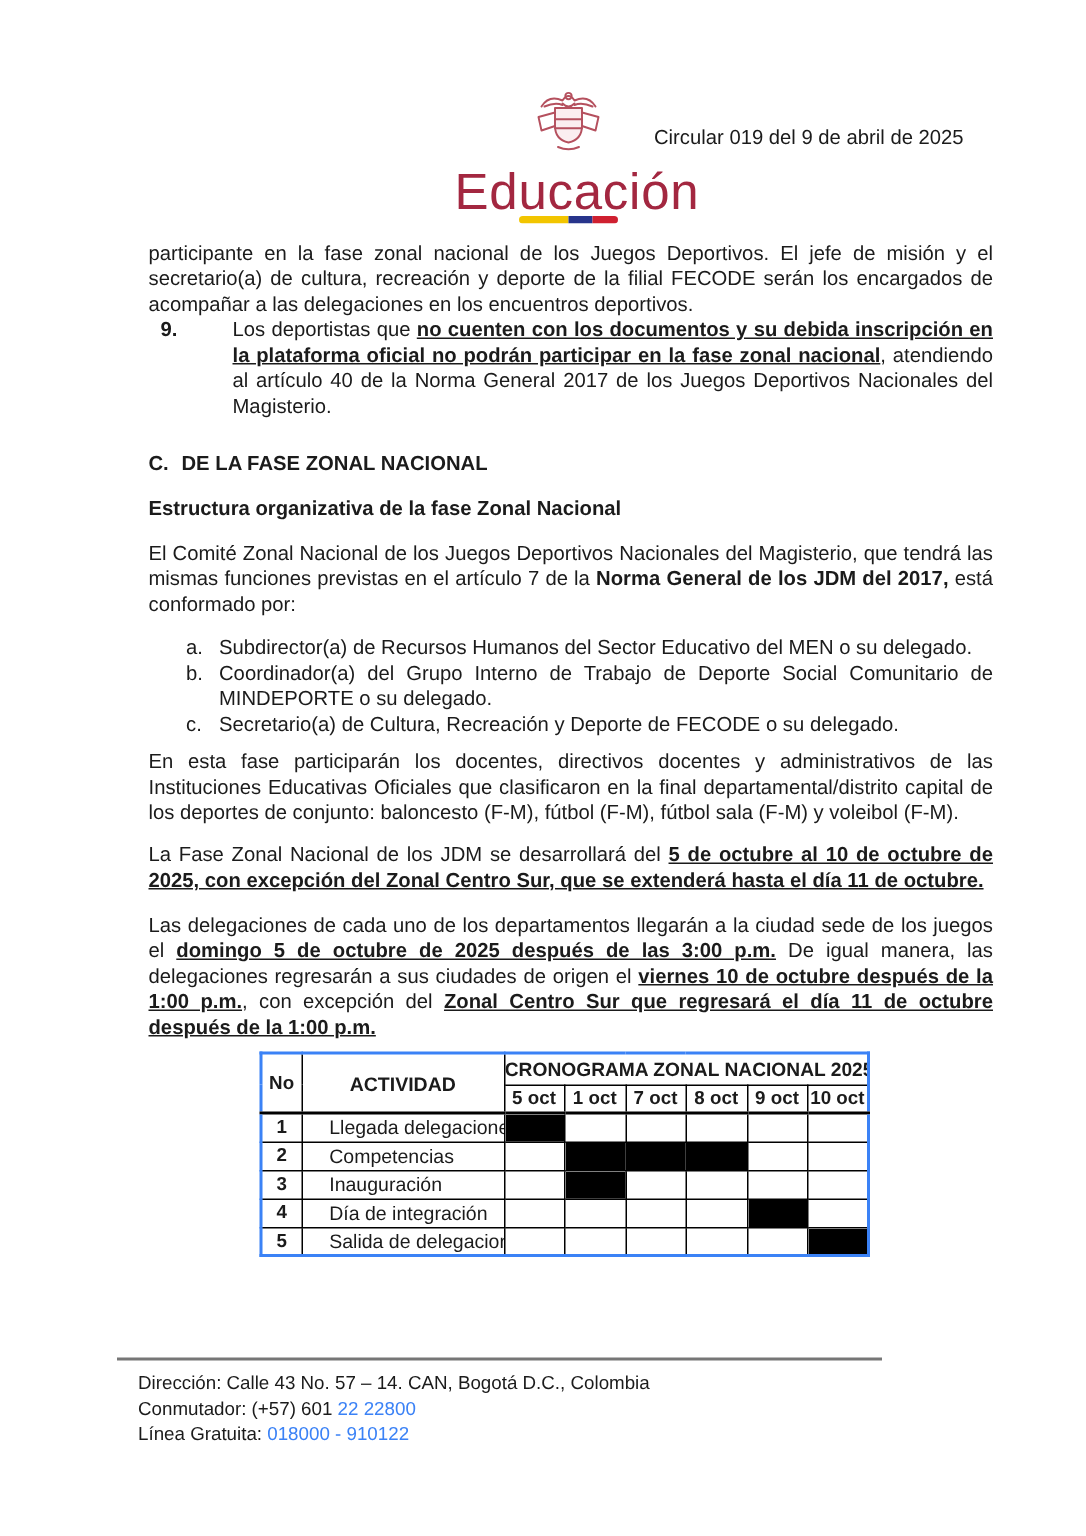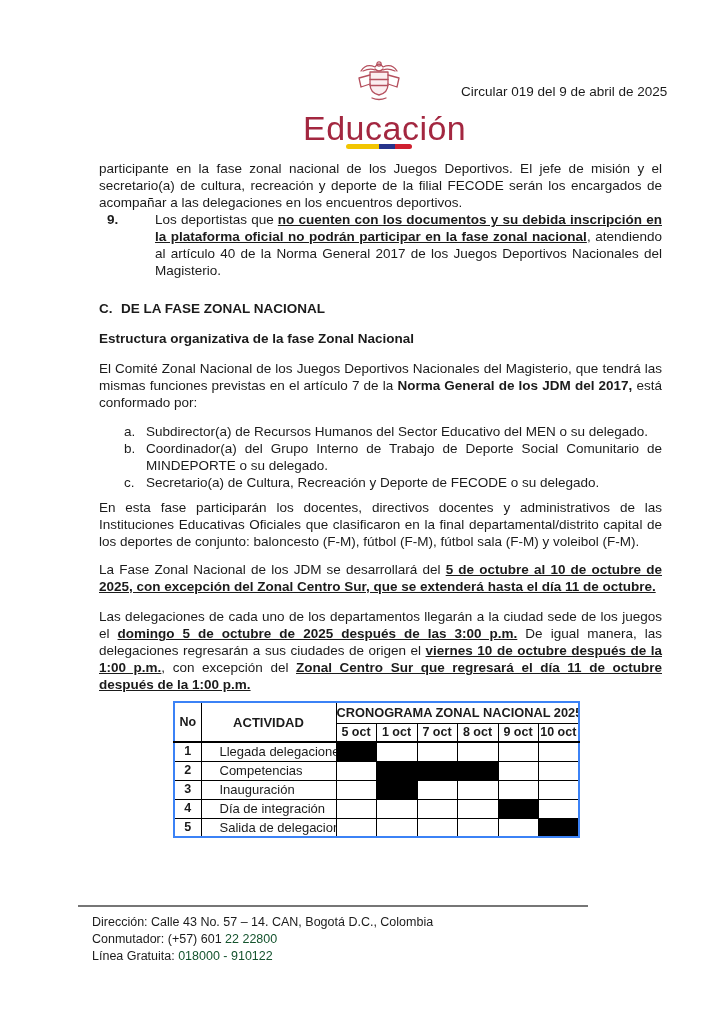--- a/index.html
+++ b/index.html
@@ -8,21 +8,21 @@
     background:#ffffff; overflow:hidden;
     font-family:"Liberation Sans", sans-serif; color:#1b1b1b;
   }
   
   .logo { position:absolute; left:303px; top:58px; width:152px; text-align:center; }
   .coat  { display:block; margin:0 auto; }
   .wordmark { font-size:34px; font-weight:normal; letter-spacing:0.5px; line-height:24px; margin-top:14px; }
   .flagbar { width:66px; height:5px; margin:4px auto 0; display:flex; border-radius:3px; overflow:hidden; }
   .flagbar span { display:block; height:100%; }
   .f-y { width:33px; } .f-b { width:16px; } .f-r { width:17px; }
-  .circular { position:absolute; left:461px; top:84px; font-size:13.5px; white-space:nowrap; }
+  .circular { position:absolute; left:436px; top:84px; font-size:13.5px; white-space:nowrap; }
   
   .content { position:absolute; left:99px; top:160px; width:563px; font-size:13.5px; line-height:17px; }
   .content p { margin:0; text-align:justify; }
   .p-indent { margin-left:56px; }
   .p-intro { margin-bottom:17px; }
   .num-item { display:flex; margin-bottom:21px; }
   .num-marker { flex:0 0 48px; padding-left:8px; font-weight:bold; }
   .num-text { flex:1; text-align:justify; }
   .sec-title { font-weight:bold; margin:0 0 13px 0; }
   .sec-marker { display:inline-block; width:22px; }
@@ -31,21 +31,21 @@
   .abc-list { margin:0 0 8px 0; }
   .abc-item { display:flex; }
   .abc-marker { flex:0 0 22px; margin-left:25px; }
   .abc-text { flex:1; text-align:justify; }
   .p-fase { margin-bottom:11px !important; }
   .p-fechas { margin-bottom:13px !important; }
   .p-deleg { margin-bottom:8px !important; }
   .p-crono { margin-bottom:11px !important; }
   .b { font-weight:bold; }
   .u { text-decoration:underline; }
-  .m { color:#14532d; }
+  .m { color:#3b82f6; }
   
   .gantt { border-collapse:collapse; table-layout:fixed; width:405px; margin-left:74px;
            border:2px solid #3b82f6; }
   .gantt th, .gantt td { border:1px solid #000; padding:0; vertical-align:middle; overflow:hidden; }
   .gantt thead th { font-weight:bold; font-size:12.5px; text-align:center; }
   .gantt thead tr:first-child { height:21px; }
   .gantt thead tr:last-child  { height:19px; }
   .gantt thead tr:last-child th { border-bottom:2px solid #000; }
   .gantt th.no-col  { border-bottom:2px solid #000; }
   .gantt th.act-col { border-bottom:2px solid #000; font-size:13px; }

